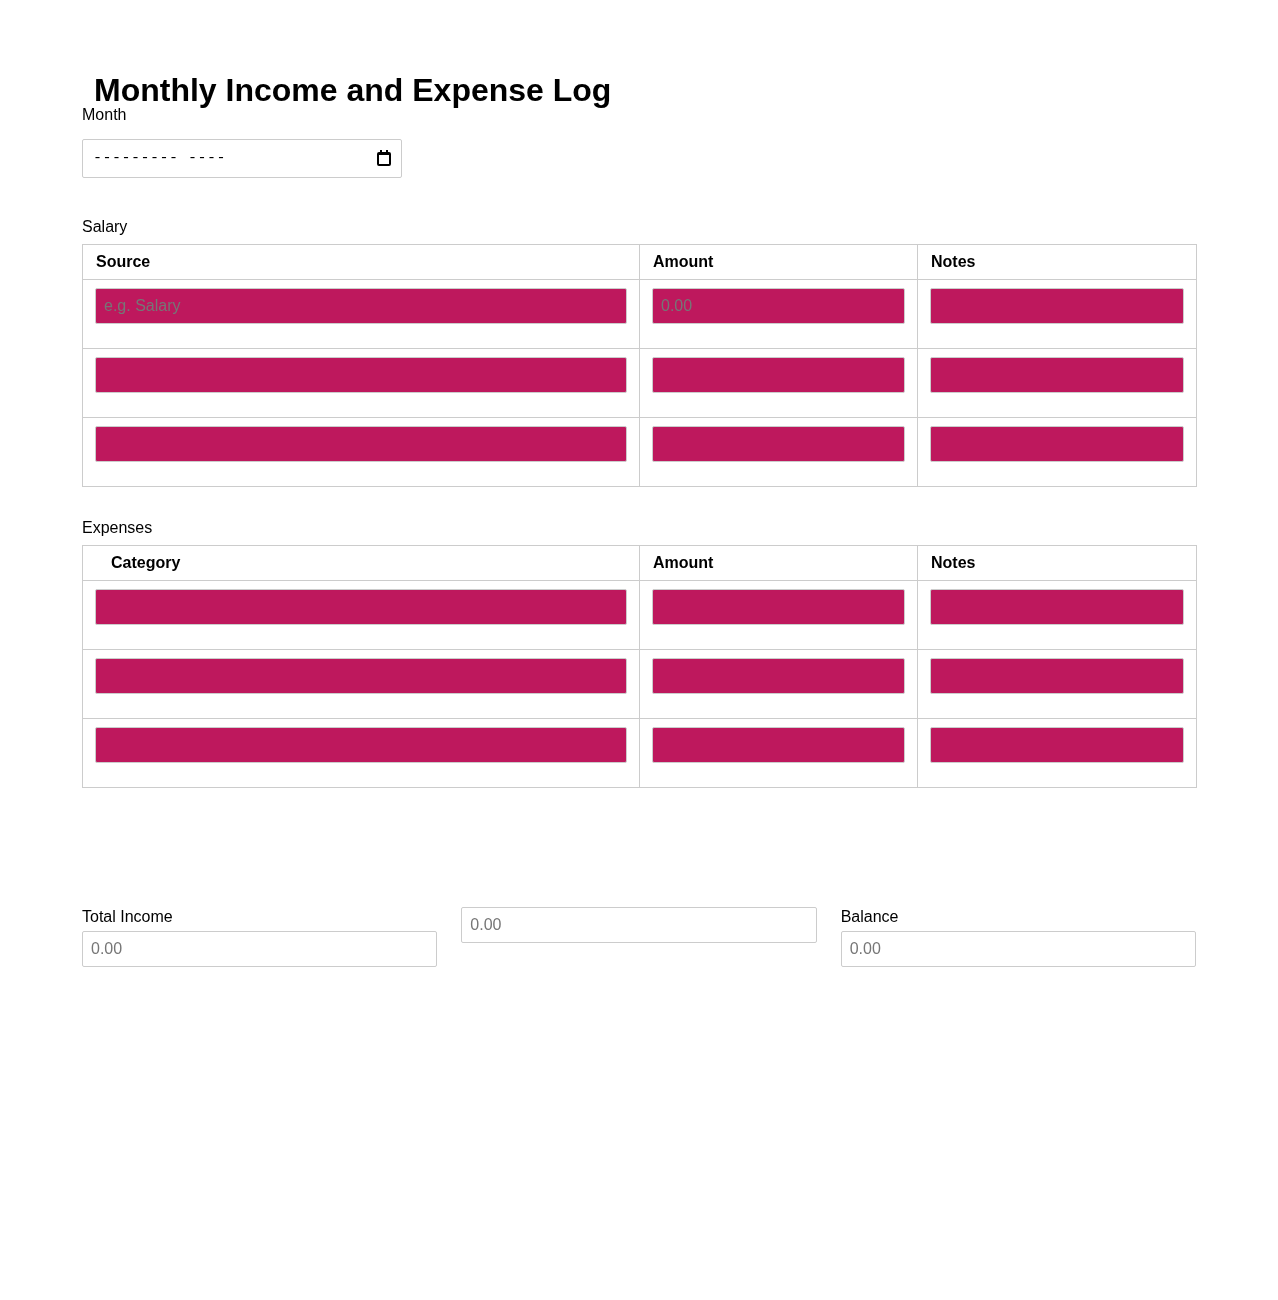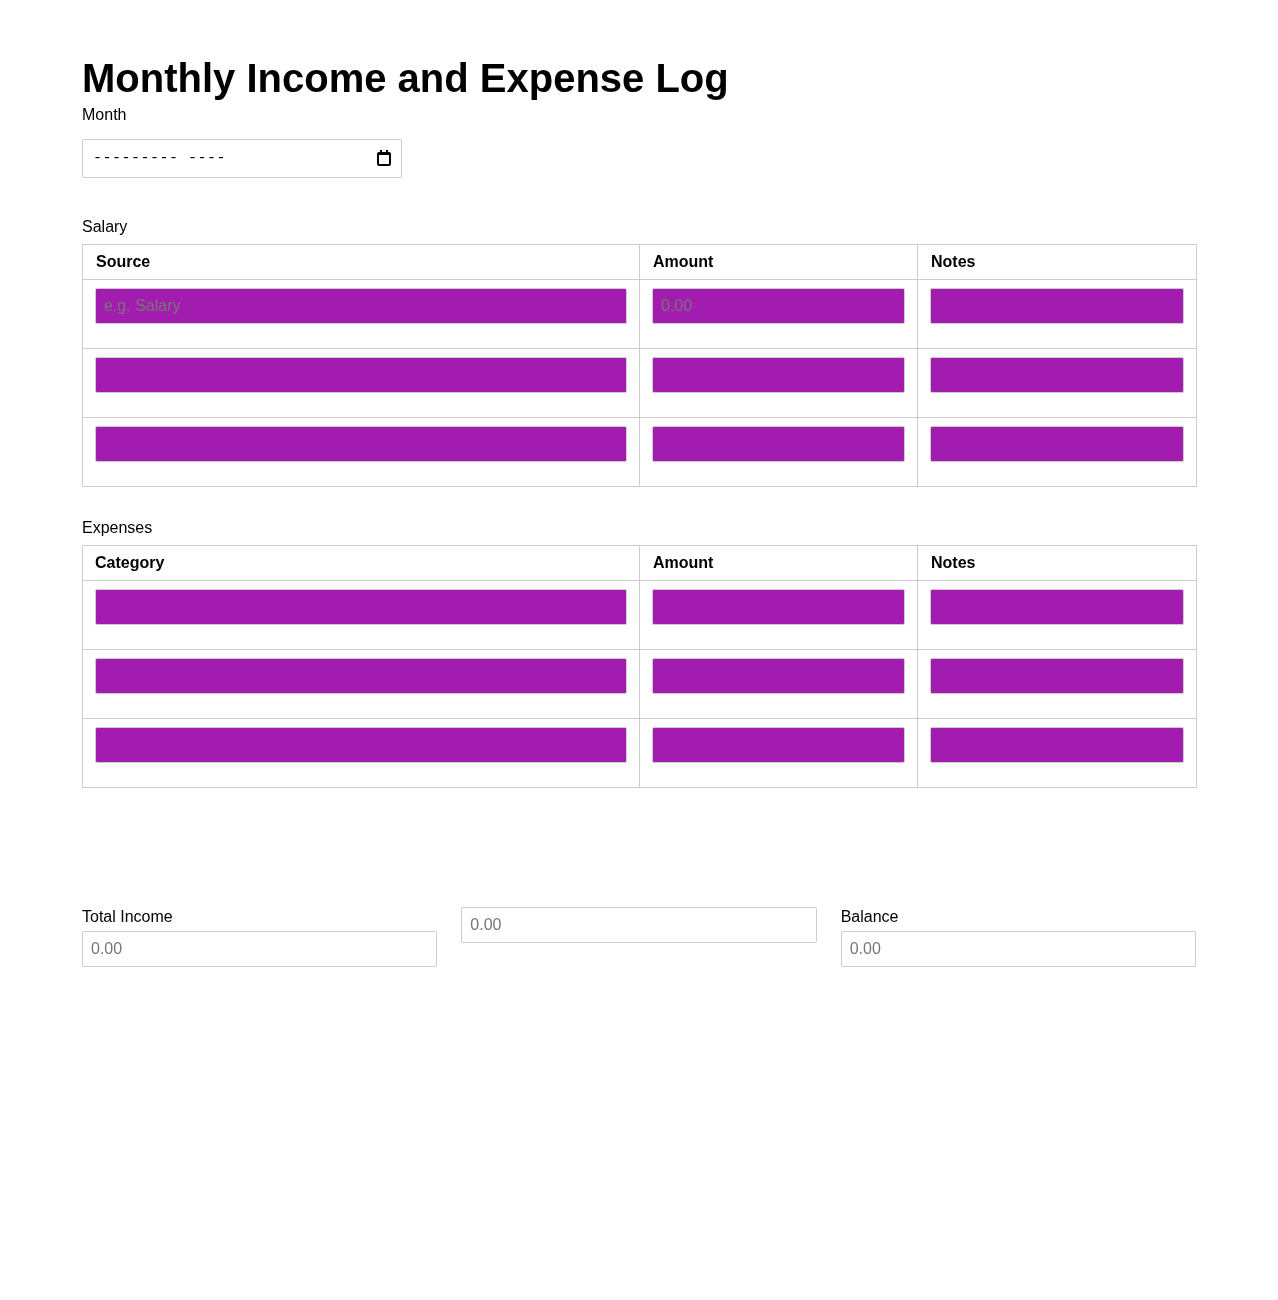--- a/index.html
+++ b/index.html
@@ -11,25 +11,25 @@
       color: #000;
       position: relative;
     }
     .page {
       position: absolute;
       left: 82px;
       top: 0;
       width: 1114px;
     }
     h1 {
-      margin: 0;
+      margin: 12px;
       position: absolute;
       top: 58px;
       left: 0;
-      font-size: 40px;
+      font-size: 32px;
       font-weight: bold;
       line-height: 40px;
       white-space: nowrap;
     }
     .label {
       font-size: 16px;
       line-height: 18px;
       position: absolute;
       left: 0;
       white-space: nowrap;
@@ -97,21 +97,21 @@
     .cell-input {
       display: block;
       width: 100%;
       height: 36px;
       border: 1px solid #cccccc;
       border-radius: 2px;
       padding: 0 8px;
       font-family: "Liberation Sans", sans-serif;
       font-size: 16px;
       color: #000;
-      background: #a21caf;
+      background: #be185d;
       outline: none;
     }
     .cell-input::placeholder { color: #767676; }
     col.c1 { width: 557px; }
     col.c2 { width: 278px; }
     col.c3 { width: 279px; }
 
     .totals {
       position: absolute;
       top: 887px;
@@ -207,21 +207,21 @@
 
   <div class="label" style="top:519px;">Expenses</div>
   <table class="log" style="top:545px;">
     <colgroup>
         <col class="c1">
         <col class="c2">
         <col class="c3">
       </colgroup>
     <thead>
       <tr>
-        <th style="padding-left:12px;">Category</th>
+        <th style="padding-left:28px;">Category</th>
         <th>Amount</th>
         <th>Notes</th>
       </tr>
     </thead>
     <tbody>
       <tr>
         <td>
             <input class="cell-input" type="text" placeholder="" style="">
           </td>
         <td>

